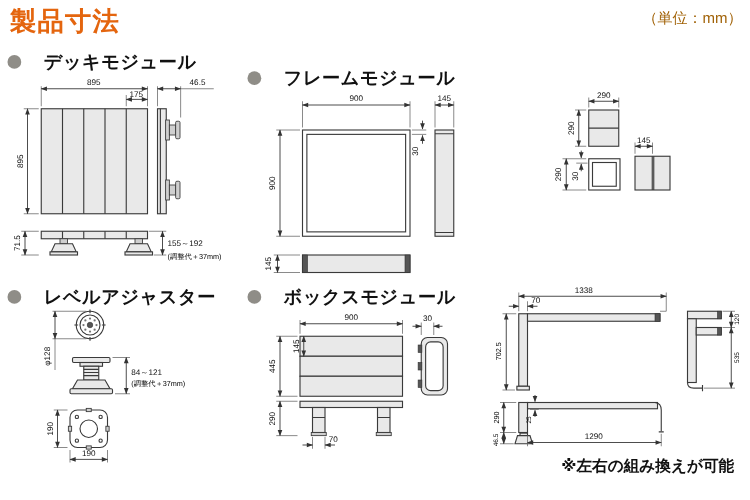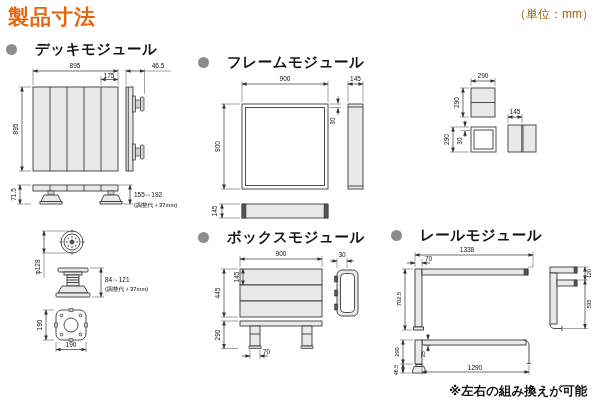--- a/index.html
+++ b/index.html
@@ -185,20 +185,24 @@
       <line class="ln" x1="132" y1="85" x2="132" y2="112"></line>
       <line class="ext" x1="117" y1="83" x2="117" y2="74"></line>
       <line class="ext" x1="131" y1="83" x2="131" y2="74"></line>
       <line class="dim" x1="117" y1="77" x2="131" y2="77" marker-start="url(#ar)" marker-end="url(#ar)"></line>
       <text class="t tm" x="124" y="74">145</text>
     </g>
   </svg>
 </div>
 
 <div class="section" id="sec-adjuster">
+  <div class="sec-head">
+    <span class="bullet"></span>
+    <span class="sec-label">レベルアジャスター</span>
+  </div>
   <svg width="190" height="152" viewBox="0 0 190 152">
     <g>
       <circle class="fw" cx="66" cy="14" r="11" fill="#f4f4f4"></circle>
       <circle class="ln" cx="66" cy="14" r="8"></circle>
       <circle class="dk" cx="66" cy="14" r="2.2"></circle>
       <circle fill="#777" cx="71.2" cy="14" r="0.9"></circle>
         <circle fill="#777" cx="69.7" cy="17.7" r="0.9"></circle>
       <circle fill="#777" cx="66" cy="19.2" r="0.9"></circle>
         <circle fill="#777" cx="62.3" cy="17.7" r="0.9"></circle>
       <circle fill="#777" cx="60.8" cy="14" r="0.9"></circle>
@@ -301,24 +305,20 @@
       <line class="ext" x1="52" y1="103.5" x2="52" y2="113"></line>
       <line class="ext" x1="62" y1="103.5" x2="62" y2="113"></line>
       <line class="dim" x1="44" y1="110" x2="52" y2="110" marker-end="url(#ar)"></line>
       <line class="dim" x1="70" y1="110" x2="62" y2="110" marker-end="url(#ar)"></line>
       <text class="t" x="65" y="107.5">70</text>
     </g>
   </svg>
 </div>
 
 <div class="section" id="sec-rail">
-  <div class="sec-head">
-    <span class="bullet"></span>
-    <span class="sec-label">レールモジュール</span>
-  </div>
   <svg width="206" height="156" viewBox="0 0 206 156">
     <g>
       <rect class="fl" x="24" y="25" width="7" height="58"></rect>
       <rect class="fl" x="31" y="25" width="106" height="6"></rect>
       <rect class="dk" x="133" y="25" width="4" height="6"></rect>
       <rect class="fl" x="22.5" y="83" width="10" height="3"></rect>
       <line class="ext" x1="24" y1="23" x2="24" y2="8"></line>
       <line class="ext" x1="142" y1="23" x2="142" y2="8"></line>
       <line class="ext" x1="137" y1="23" x2="142" y2="23"></line>
       <line class="dim" x1="24" y1="11" x2="142" y2="11" marker-start="url(#ar)" marker-end="url(#ar)"></line>

